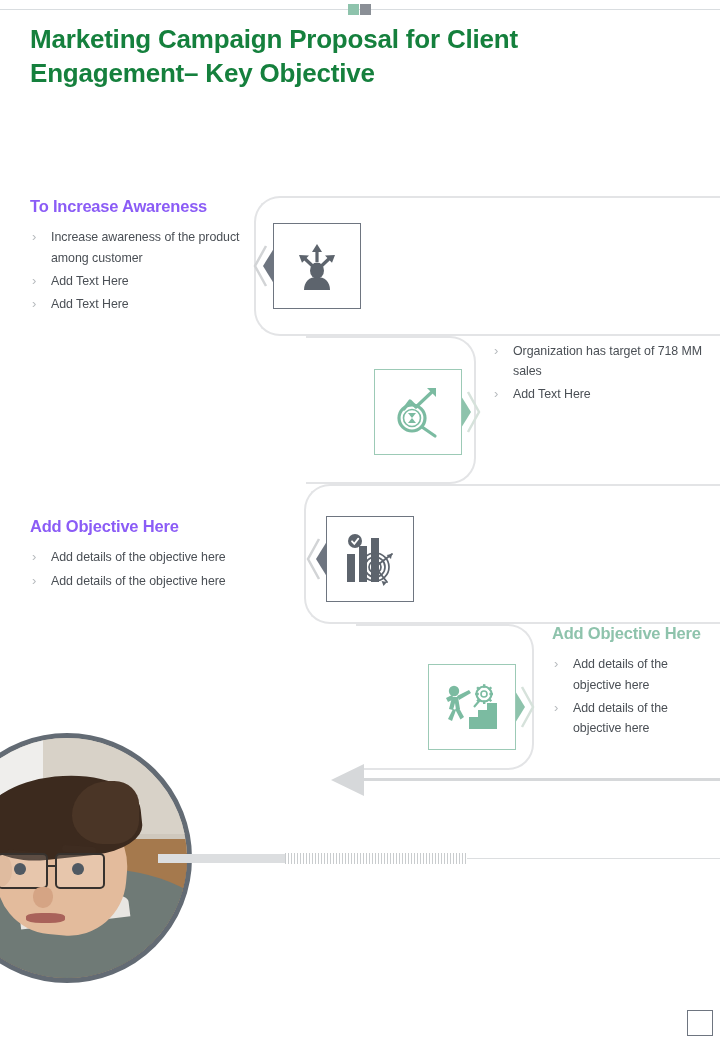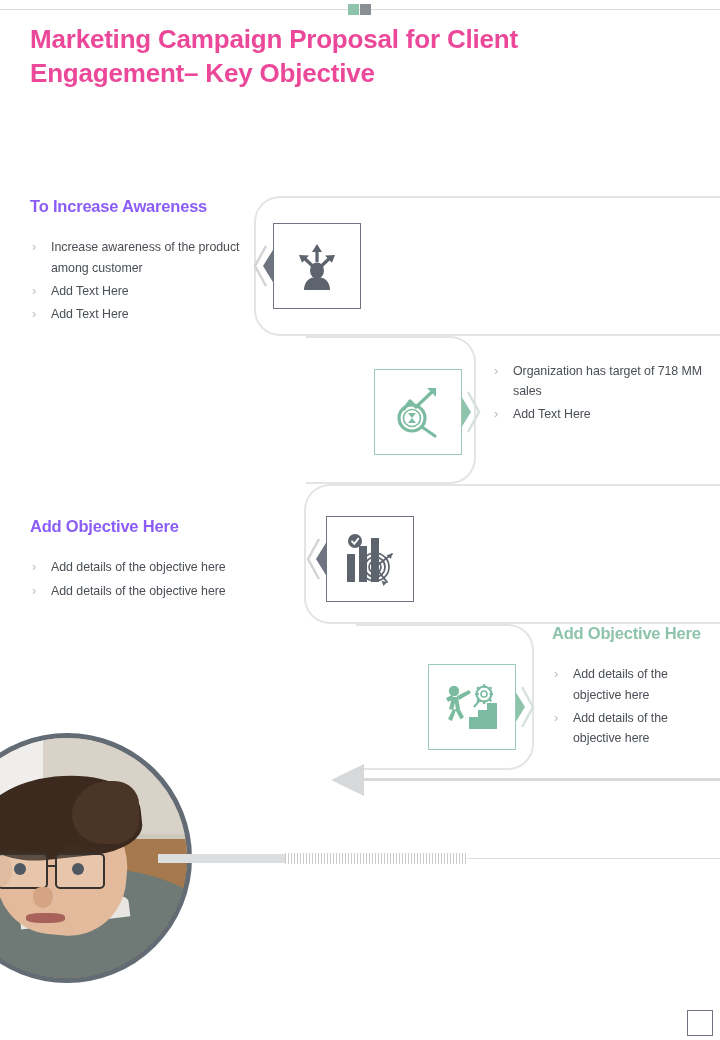--- a/index.html
+++ b/index.html
@@ -18,21 +18,21 @@
   }
   .topsq {
     position: absolute; top: 4px; width: 11px; height: 11px;
   }
   .topsq.green { left: 348px; background: #8ec3ac; }
   .topsq.gray  { left: 360px; background: #8a8f96; }
 
   
   .header { position: absolute; left: 30px; top: 22px; width: 660px; }
   .title {
-    font-size: 26px; font-weight: bold; color: #ec4899;
+    font-size: 26px; font-weight: bold; color: #15803d;
     line-height: 1.32; letter-spacing: -0.2px;
   }
   .subtitle {
     margin-top: 9px; font-size: 10.5px; color: #76797d; line-height: 1.3;
     letter-spacing: -0.1px;
   }
 
   
   .ribbon { position: absolute; border: 2px solid #e3e4e6; }
   .r1 { left: 254px; top: 196px; width: 470px; height: 140px;
@@ -61,21 +61,21 @@
   .chev { position: absolute; }
 
   
   .blk { position: absolute; }
   .blk h3 {
     font-size: 16.5px; font-weight: bold; line-height: 1.3;
     letter-spacing: -0.2px; margin-bottom: 10px;
   }
   .blk.gray h3  { color: #8b5cf6; }
   .blk.green h3 { color: #8ec3ac; }
-  .blk ul { list-style: none; margin-top: 20px; }
+  .blk ul { list-style: none; }
   .blk li {
     position: relative; padding-left: 21px; font-size: 12.4px;
     color: #4a4f55; line-height: 1.62; margin-bottom: 3px;
     letter-spacing: -0.05px;
   }
   .blk li::before {
     content: "\203A"; position: absolute; left: 2px; top: -1px;
     color: #b6babd; font-size: 13px;
   }
 

